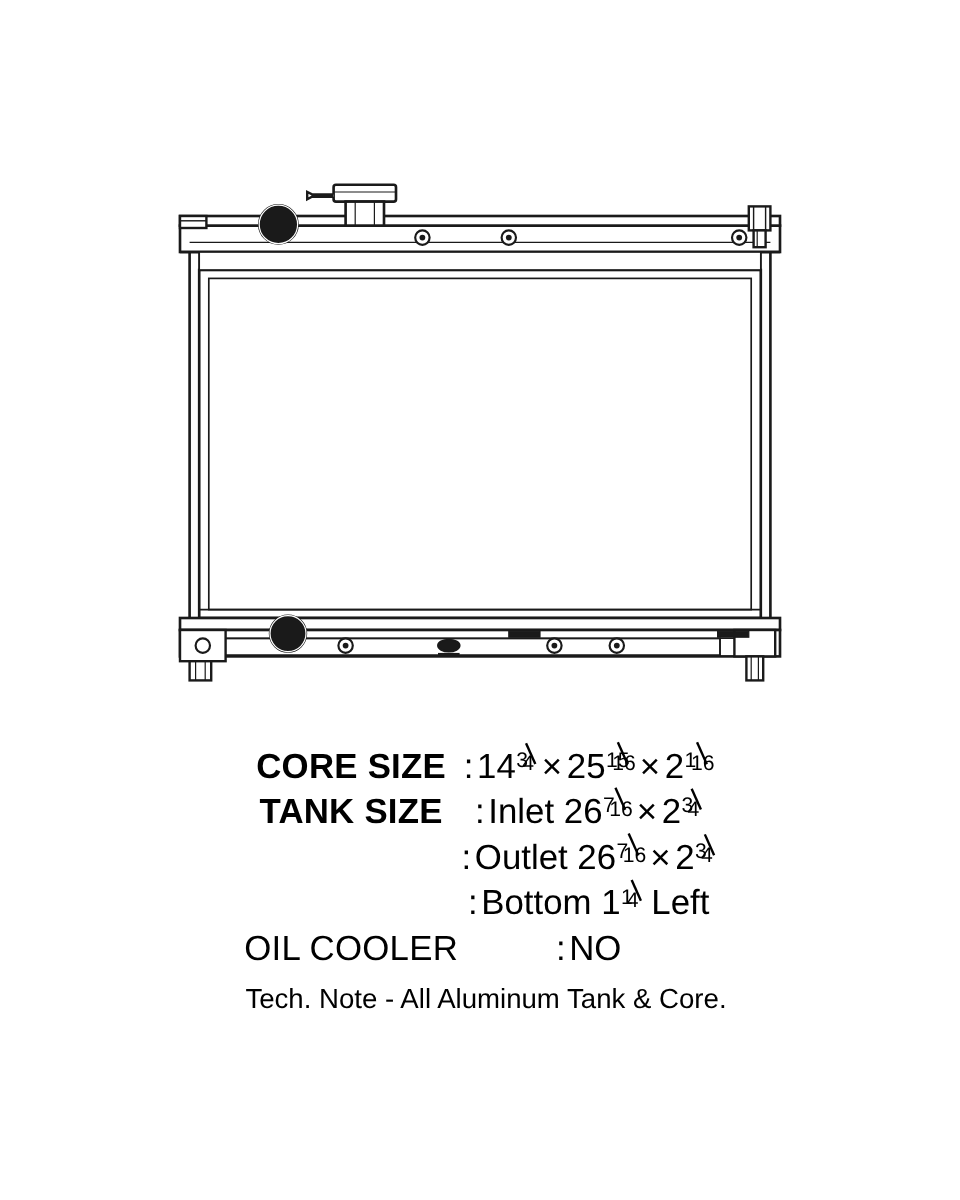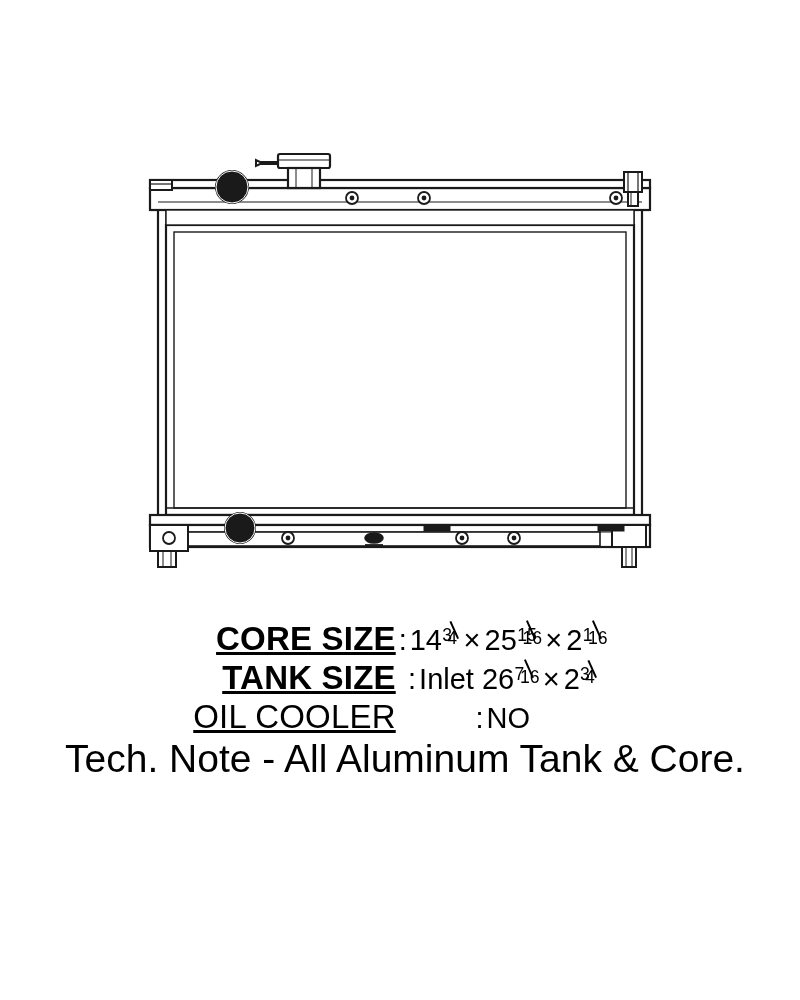--- a/index.html
+++ b/index.html
@@ -41,27 +41,26 @@
   table.spec-table {
     border-collapse: collapse;
     margin: 0 auto;
   }
   table.spec-table td {
     padding: 0;
     vertical-align: baseline;
     white-space: nowrap;
   }
   td.label {
-    text-align: right;
-    font-size: 33px;
+    text-align: center;
+    font-size: 29px;
     font-weight: bold;
     letter-spacing: 0.2px;
     padding-right: 14px;
     line-height: 38px;
-    text-decoration: underline;
   }
   td.label.normal {
     font-weight: normal;
   }
   td.value {
     text-align: center;
     font-size: 29px;
     font-weight: normal;
     line-height: 38px;
   }
@@ -108,21 +107,21 @@
   }
   .frac.wide .bar {
     left: 0.16em;
     width: 0.72em;
   }
   .times {
     padding: 0 4px;
   }
   .tech-note {
     text-align: center;
-    font-size: 39px;
+    font-size: 23px;
     line-height: 40px;
     margin-top: 2px;
     padding-left: 10px;
   }
 </style>
 </head>
 <body>
 
 <div id="page">
 
@@ -227,20 +226,28 @@
       <tbody id="spec-body">
           <tr>
             <td class="label">CORE SIZE</td>
             <td class="value"><span class="colon">:</span><span>14</span><span class="frac"><span class="num">3</span><span class="bar"></span><span class="den">4</span></span><span class="times">×</span><span>25</span><span class="frac wide"><span class="num">15</span><span class="bar"></span><span class="den">16</span></span><span class="times">×</span><span>2</span><span class="frac wide"><span class="num">1</span><span class="bar"></span><span class="den">16</span></span></td>
           </tr>
           <tr>
             <td class="label">TANK SIZE</td>
             <td class="value"><span class="colon">:</span><span>Inlet 26</span><span class="frac wide"><span class="num">7</span><span class="bar"></span><span class="den">16</span></span><span class="times">×</span><span>2</span><span class="frac"><span class="num">3</span><span class="bar"></span><span class="den">4</span></span></td>
           </tr>
           <tr>
+            <td class="label"></td>
+            <td class="value"><span class="colon">:</span><span>Outlet 26</span><span class="frac wide"><span class="num">7</span><span class="bar"></span><span class="den">16</span></span><span class="times">×</span><span>2</span><span class="frac"><span class="num">3</span><span class="bar"></span><span class="den">4</span></span></td>
+          </tr>
+          <tr>
+            <td class="label"></td>
+            <td class="value"><span class="colon">:</span><span>Bottom 1</span><span class="frac"><span class="num">1</span><span class="bar"></span><span class="den">4</span></span><span> Left</span></td>
+          </tr>
+          <tr>
             <td class="label normal">OIL COOLER</td>
             <td class="value"><span class="colon">:</span><span>NO</span></td>
           </tr>
         </tbody>
     </table>
     <div class="tech-note">Tech. Note - All Aluminum Tank &amp; Core.</div>
   </div>
 
 </div>
 

